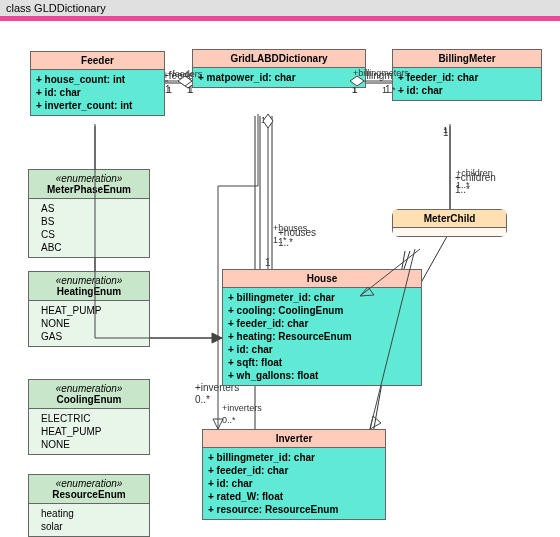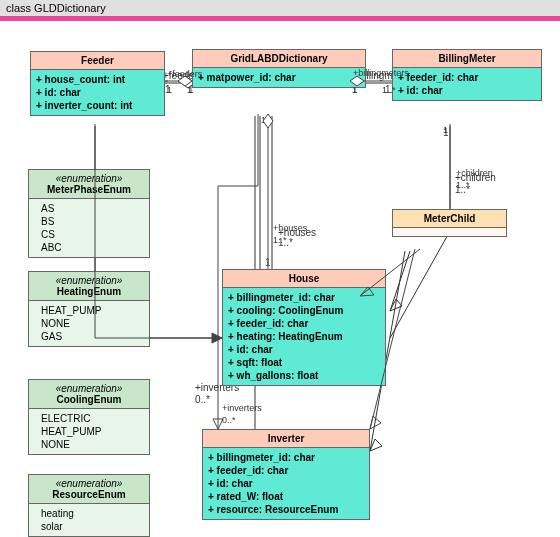--- a/index.html
+++ b/index.html
@@ -220,49 +220,49 @@
     <div class="box-title">
       <div class="stereotype">«enumeration»</div>
       <strong>ResourceEnum</strong>
     </div>
     <div class="box-body">
       <div>heating</div>
       <div>solar</div>
     </div>
   </div>
 
-  <div class="uml-box peach-box" style="left:222px; top:248px; width:164px;">
+  <div class="uml-box peach-box" style="left:222px; top:248px; width:200px;">
     <div class="box-title">
       <strong>House</strong>
     </div>
     <div class="box-body">
       <div>+ billingmeter_id: char</div>
       <div>+ cooling: CoolingEnum</div>
       <div>+ feeder_id: char</div>
-      <div>+ heating: HeatingEnum</div>
+      <div>+ heating: ResourceEnum</div>
       <div>+ id: char</div>
       <div>+ sqft: float</div>
       <div>+ wh_gallons: float</div>
     </div>
   </div>
 
-  <div class="uml-box peach-box" style="left:202px; top:408px; width:168px;">
+  <div class="uml-box peach-box" style="left:202px; top:408px; width:184px;">
     <div class="box-title">
       <strong>Inverter</strong>
     </div>
     <div class="box-body">
       <div>+ billingmeter_id: char</div>
       <div>+ feeder_id: char</div>
       <div>+ id: char</div>
       <div>+ rated_W: float</div>
       <div>+ resource: ResourceEnum</div>
     </div>
   </div>
 
-  <div class="uml-box white-box" style="left:392px; top:188px; width:115px;">
+  <div class="uml-box white-box" style="left:392px; top:188px; width:115px;border-radius:7px;">
     <div class="box-title">
       <strong>MeterChild</strong>
     </div>
     <div class="box-body" style="height:8px;"></div>
   </div>
 
   <svg style="position:absolute;top:0;left:0;width:560px;height:517px;pointer-events:none;">
 
     <line x1="165" y1="60" x2="192" y2="60" stroke="#444" stroke-width="1"></line>
 

